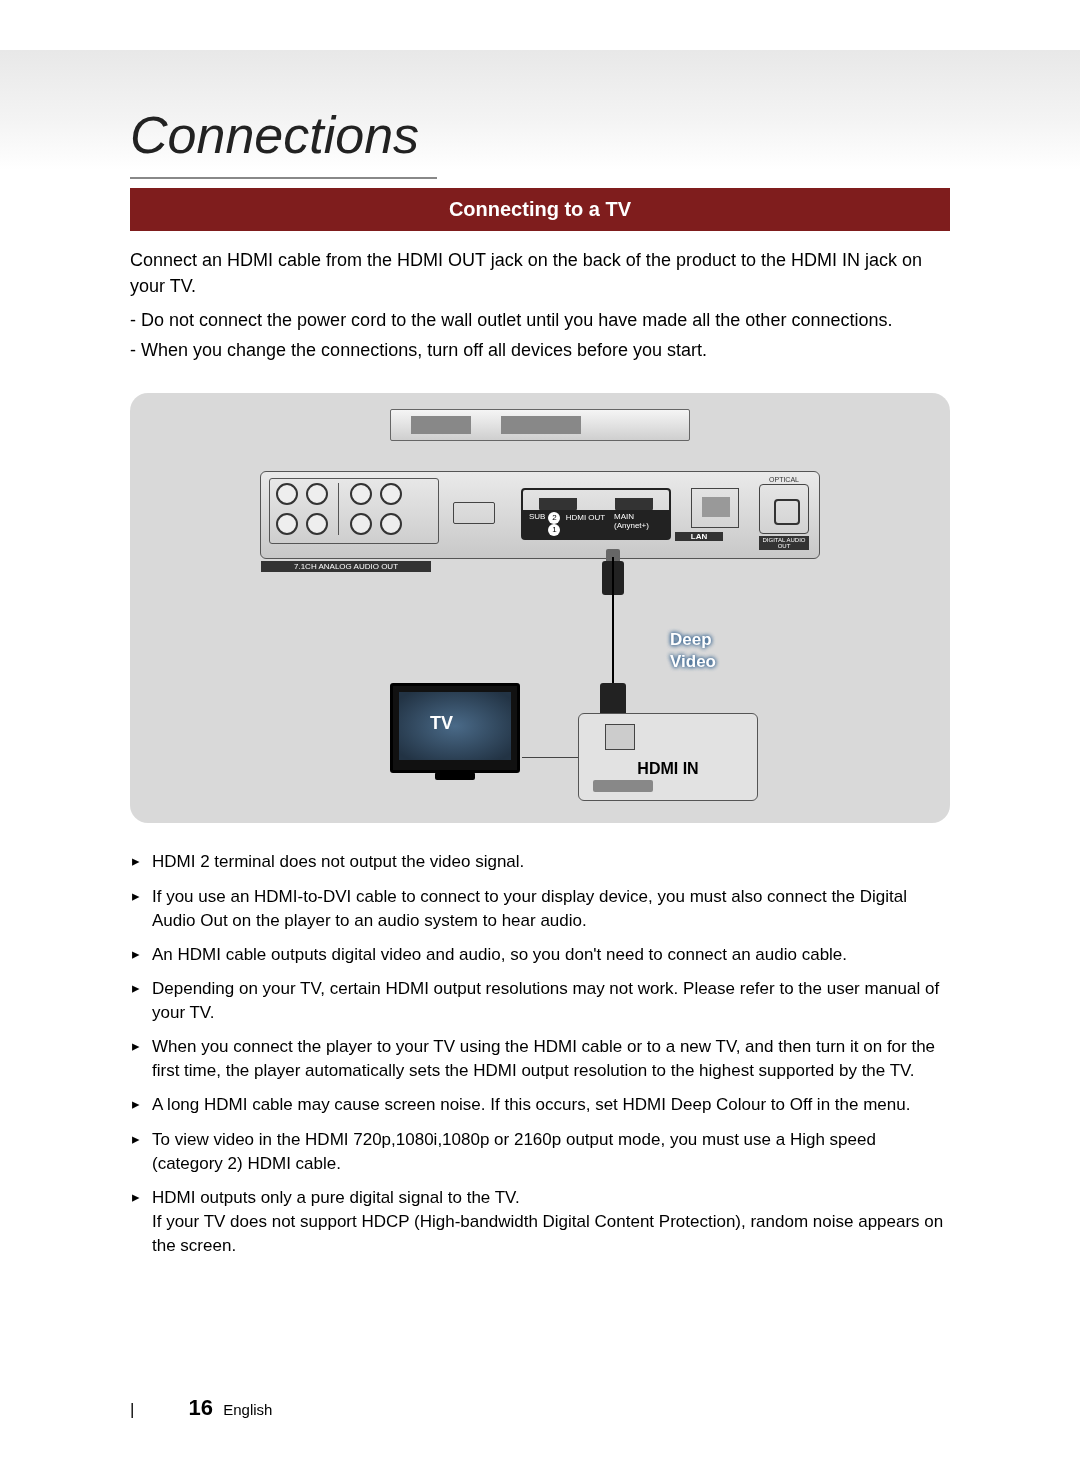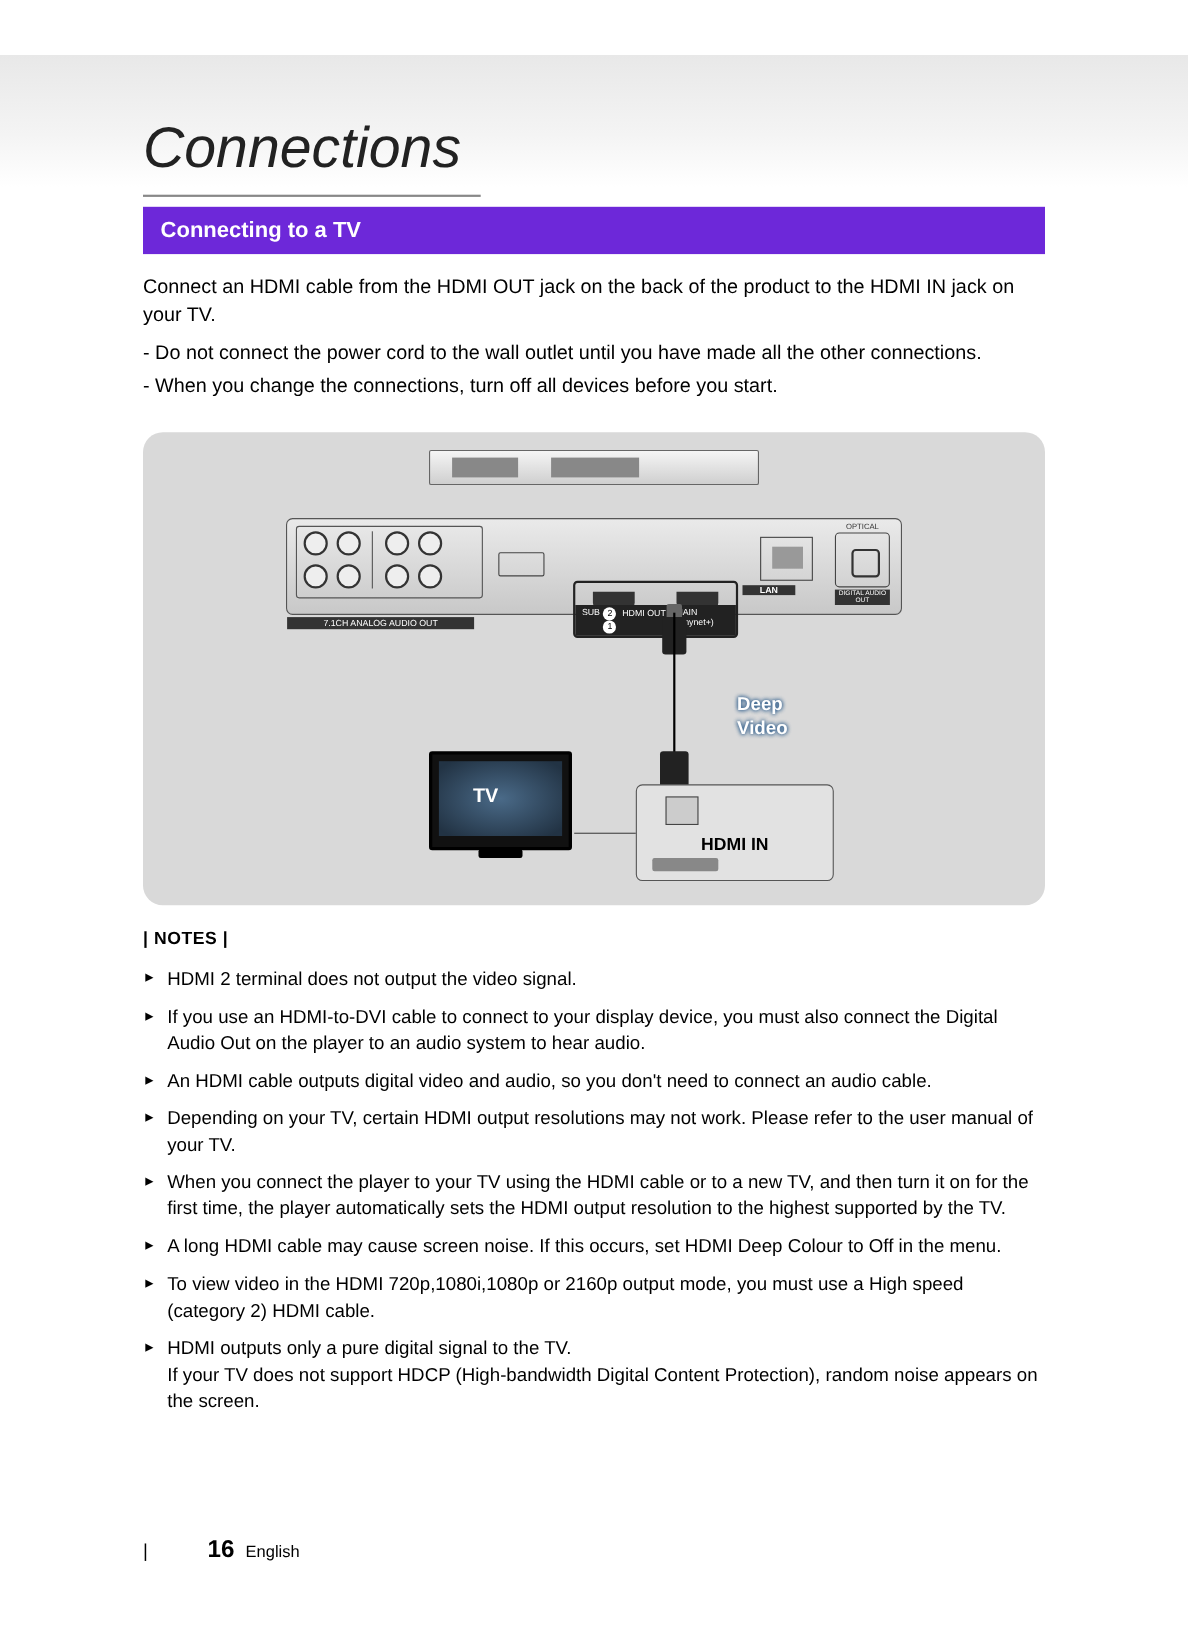--- a/index.html
+++ b/index.html
@@ -28,25 +28,26 @@
     color: #222;
     border-bottom: 2px solid #888;
     display: inline-block;
     padding-bottom: 12px;
     padding-right: 18px;
   }
   .content {
     padding: 18px 130px 0 130px;
   }
   .sub-header {
-    background: #6d28d9;
+    background: #7f1d1d;
     color: #fff;
     font-weight: bold;
     font-size: 20px;
     padding: 10px 16px;
+    text-align: center;
   }
   .intro {
     font-size: 18px;
     line-height: 1.45;
     padding: 16px 0 6px 0;
   }
   .intro-item {
     font-size: 18px;
     line-height: 1.45;
     padding: 2px 0;
@@ -89,21 +90,21 @@
   }
   .rca { position:absolute; width:22px; height:22px; border:2px solid #333; border-radius:50%; background:#eee;}
   .rca1{top:4px;left:6px;} .rca2{top:4px;left:36px;} .rca3{top:4px;left:80px;} .rca4{top:4px;left:110px;}
   .rca5{top:34px;left:6px;} .rca6{top:34px;left:36px;} .rca7{top:34px;left:80px;} .rca8{top:34px;left:110px;}
   .rca-sep{position:absolute;left:68px;top:4px;width:1px;height:52px;background:#555;}
   .analog-label{position:absolute;bottom:-14px;left:0;width:170px;font-size:8px;color:#fff;background:#333;text-align:center;padding:1px 0;}
 
   .usb-block{position:absolute;left:192px;top:30px;width:42px;height:22px;border:1px solid #444;border-radius:2px;}
   .hdmi-block{
     position:absolute;left:260px;top:16px;width:150px;height:52px;
-    border:2px solid #222;border-radius:4px;margin-top:40px;
+    border:2px solid #222;border-radius:4px;
   }
   .hdmi-port{position:absolute;top:8px;width:38px;height:16px;background:#333;border-radius:0 0 6px 6px;}
   .hdmi-port.p1{left:16px;} .hdmi-port.p2{left:92px;}
   .hdmi-labels{position:absolute;bottom:0;left:0;width:100%;background:#222;color:#fff;font-size:8px;display:flex;justify-content:space-between;padding:2px 6px;}
   .hdmi-num{display:inline-block;width:12px;height:12px;border-radius:50%;background:#fff;color:#000;font-size:8px;text-align:center;line-height:12px;margin:0 3px;}
 
   .lan-block{position:absolute;left:430px;top:16px;width:48px;height:40px;border:1px solid #444;}
   .lan-block::after{content:"";position:absolute;top:8px;left:10px;width:28px;height:20px;background:#999;}
   .lan-label{position:absolute;left:414px;top:60px;width:48px;font-size:8px;color:#fff;background:#333;text-align:center;font-weight:bold;}
 
@@ -272,21 +273,20 @@
         <div class="hdmi-in-slot"></div>
       </div>
 
       <div class="tv-box">
         <div class="tv-screen"></div>
       </div>
       <div class="tv-label">TV</div>
       <div class="tv-line"></div>
     </div>
 
-    <div class="notes-title">| NOTES |</div>
     <ul class="notes-list">
       <li>HDMI 2 terminal does not output the video signal.</li>
       <li>If you use an HDMI-to-DVI cable to connect to your display device, you must also connect the Digital Audio Out on the player to an audio system to hear audio.</li>
       <li>An HDMI cable outputs digital video and audio, so you don't need to connect an audio cable.</li>
       <li>Depending on your TV, certain HDMI output resolutions may not work. Please refer to the user manual of your TV.</li>
       <li>When you connect the player to your TV using the HDMI cable or to a new TV, and then turn it on for the first time, the player automatically sets the HDMI output resolution to the highest supported by the TV.</li>
       <li>A long HDMI cable may cause screen noise. If this occurs, set HDMI Deep Colour to Off in the menu.</li>
       <li>To view video in the HDMI 720p,1080i,1080p or 2160p output mode, you must use a High speed (category 2) HDMI cable.</li>
       <li>HDMI outputs only a pure digital signal to the TV.<br>If your TV does not support HDCP (High-bandwidth Digital Content Protection), random noise appears on the screen.</li>
     </ul>

